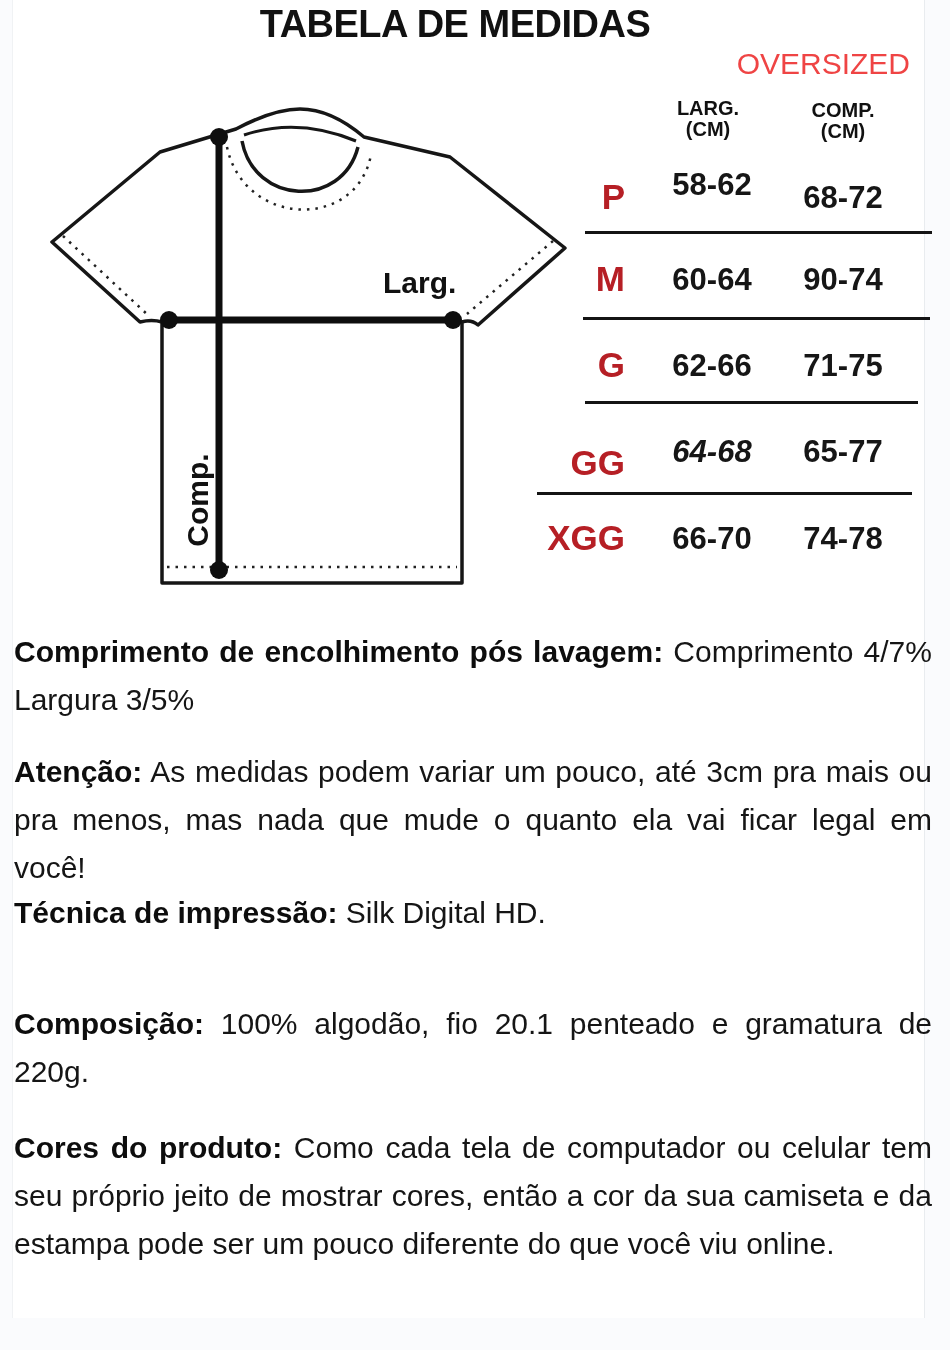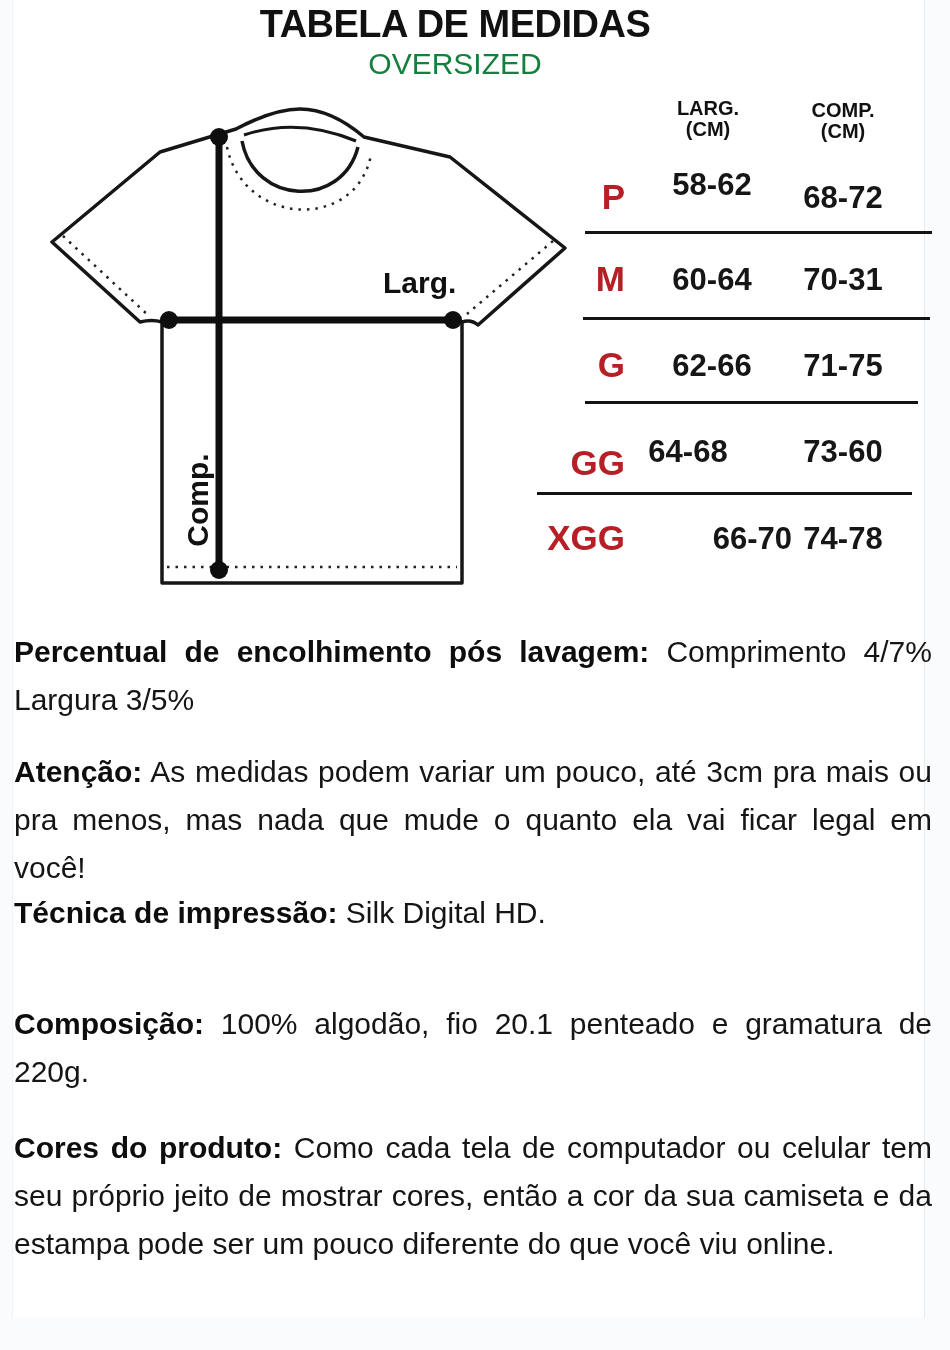--- a/index.html
+++ b/index.html
@@ -16,21 +16,21 @@
     background:#ffffff;
     border-left:1px solid #f0f2f4;
     border-right:1px solid #e9ecef;
   }
   .abs{position:absolute;}
   .title-wrap{left:0;top:2px;width:910px;text-align:center;}
   .page-title{
     margin:0;font-size:38px;font-weight:700;letter-spacing:-0.5px;color:#111;
     line-height:44px;
   }
-  .page-subtitle{font-size:30px;font-weight:400;color:#15803d;line-height:32px;margin-top:2px;}
+  .page-subtitle{font-size:30px;font-weight:400;color:#ef4444;line-height:32px;margin-top:2px;text-align:right;}
 
   
   .diagram{left:30px;top:95px;width:550px;height:510px;}
   .measure-label{font-weight:700;font-size:30px;color:#111;white-space:nowrap;}
   .larg-label{left:383px;top:266px;}
   .comp-label{
     left:147px;top:484px;width:100px;height:32px;
     text-align:center;transform:rotate(-90deg);transform-origin:50% 50%;
   }
 
@@ -91,34 +91,34 @@
   <div>(CM)</div>
 </div>
 
 <div class="abs size-cell" style="left:460px;top:178px;">P</div>
 <div class="abs val-cell" style="left:632px;top:168px;">58-62</div>
 <div class="abs val-cell" style="left:763px;top:181px;">68-72</div>
 <div class="abs divider" style="left:585px;top:231px;width:347px;"></div>
 
 <div class="abs size-cell" style="left:460px;top:260px;">M</div>
 <div class="abs val-cell" style="left:632px;top:263px;">60-64</div>
-<div class="abs val-cell" style="left:763px;top:263px;">70-31</div>
+<div class="abs val-cell" style="left:763px;top:263px;">90-74</div>
 <div class="abs divider" style="left:583px;top:317px;width:347px;"></div>
 
 <div class="abs size-cell" style="left:460px;top:346px;">G</div>
 <div class="abs val-cell" style="left:632px;top:349px;">62-66</div>
 <div class="abs val-cell" style="left:763px;top:349px;">71-75</div>
 <div class="abs divider" style="left:585px;top:401px;width:333px;"></div>
 
 <div class="abs size-cell" style="left:460px;top:432px;margin-top:12px;">GG</div>
-<div class="abs val-cell" style="left:608px;top:435px;">64-68</div>
-<div class="abs val-cell" style="left:763px;top:435px;">73-60</div>
+<div class="abs val-cell" style="left:632px;top:435px;font-style:italic;">64-68</div>
+<div class="abs val-cell" style="left:763px;top:435px;">65-77</div>
 <div class="abs divider" style="left:537px;top:492px;width:375px;"></div>
 
 <div class="abs size-cell" style="left:460px;top:519px;">XGG</div>
-<div class="abs val-cell" style="left:632px;top:522px;text-align:right;">66-70</div>
+<div class="abs val-cell" style="left:632px;top:522px;">66-70</div>
 <div class="abs val-cell" style="left:763px;top:522px;">74-78</div>
 
-<p class="abs note" style="top:628px;"><b>Percentual de encolhimento pós lavagem:</b> <span>Comprimento 4/7% Largura 3/5%</span></p>
+<p class="abs note" style="top:628px;"><b>Comprimento de encolhimento pós lavagem:</b> <span>Comprimento 4/7% Largura 3/5%</span></p>
 <p class="abs note" style="top:748px;"><b>Atenção:</b> <span>As medidas podem variar um pouco, até 3cm pra mais ou pra menos, mas nada que mude o quanto ela vai ficar legal em você!</span></p>
 <p class="abs note" style="top:889px;"><b>Técnica de impressão:</b> <span>Silk Digital HD.</span></p>
 <p class="abs note" style="top:1000px;"><b>Composição:</b> <span>100% algodão, fio 20.1 penteado e gramatura de 220g.</span></p>
 <p class="abs note" style="top:1124px;"><b>Cores do produto:</b> <span>Como cada tela de computador ou celular tem seu próprio jeito de mostrar cores, então a cor da sua camiseta e da estampa pode ser um pouco diferente do que você viu online.</span></p>
 
 </body></html>

